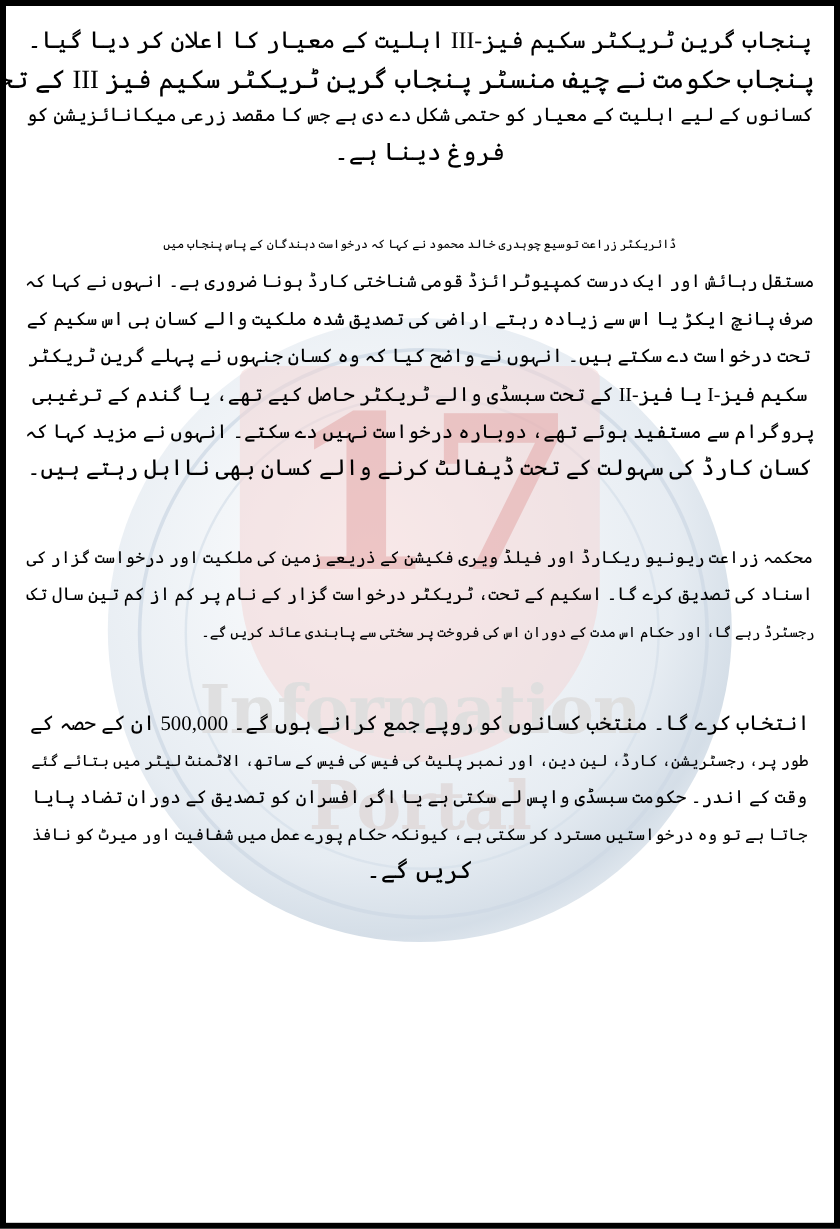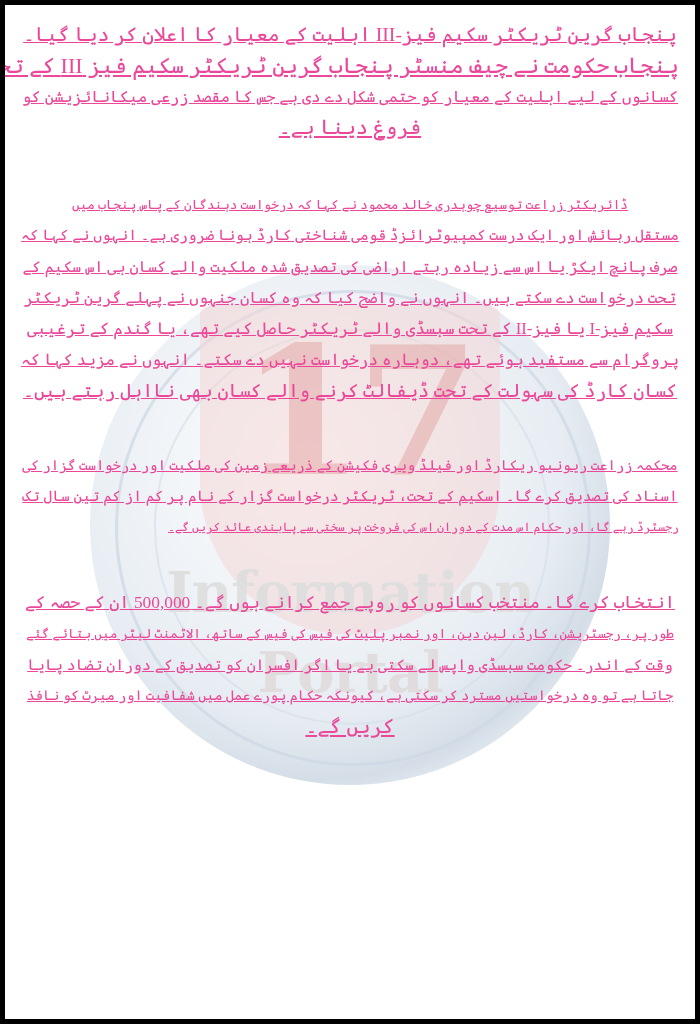--- a/index.html
+++ b/index.html
@@ -97,30 +97,29 @@
     padding:14px 16px 0 16px;
     direction:rtl;
     text-align:center;
   }
   .block{ margin:0 0 22px 0; }
   .block.lead{ margin-bottom:46px; }
   .block.gap{ margin-bottom:44px; }
 
   .line{
     display:block;
-    color:#ec4899;
+    color:#000000;
     font-family:"Liberation Serif","DejaVu Serif",serif;
     font-size:20.5px;
     line-height:31px;
     white-space:nowrap;
     text-align:center;
     direction:rtl;
     unicode-bidi:isolate;
     font-weight:500;
-    text-decoration:underline;
   }
 </style>
 </head>
 <body>
 
 <div id="page">
 
   <div id="watermark">
     <div class="wm-disc"></div>
     <div class="wm-ring"></div>
@@ -134,21 +133,21 @@
   <div id="article">
 
     <div class="block lead">
       <span class="line" style="font-size: 19.8px;">پنجاب گرین ٹریکٹر سکیم فیز-III اہلیت کے معیار کا اعلان کر دیا گیا۔</span>
       <span class="line" style="font-size: 22px;">پنجاب حکومت نے چیف منسٹر پنجاب گرین ٹریکٹر سکیم فیز III کے تحت درخواست دینے والے</span>
       <span class="line" style="font-size: 15.95px;">کسانوں کے لیے اہلیت کے معیار کو حتمی شکل دے دی ہے جس کا مقصد زرعی میکانائزیشن کو</span>
       <span class="line" style="font-size: 20.5px;">فروغ دینا ہے۔</span>
     </div>
 
     <div class="block gap">
-      <span class="line" style="font-size: 13px;">ڈائریکٹر زراعت توسیع چوہدری خالد محمود نے کہا کہ درخواست دہندگان کے پاس پنجاب میں</span>
+      <span class="line" style="font-size: 10px;">ڈائریکٹر زراعت توسیع چوہدری خالد محمود نے کہا کہ درخواست دہندگان کے پاس پنجاب میں</span>
       <span class="line" style="font-size: 14.9px;">مستقل رہائش اور ایک درست کمپیوٹرائزڈ قومی شناختی کارڈ ہونا ضروری ہے۔ انہوں نے کہا کہ</span>
       <span class="line" style="font-size: 15.6px;">صرف پانچ ایکڑ یا اس سے زیادہ رہتے اراضی کی تصدیق شدہ ملکیت والے کسان ہی اس سکیم کے</span>
       <span class="line" style="font-size: 15.95px;">تحت درخواست دے سکتے ہیں۔ انہوں نے واضح کیا کہ وہ کسان جنہوں نے پہلے گرین ٹریکٹر</span>
       <span class="line" style="font-size: 16.65px;">سکیم فیز-I یا فیز-II کے تحت سبسڈی والے ٹریکٹر حاصل کیے تھے، یا گندم کے ترغیبی</span>
       <span class="line" style="font-size: 16.3px;">پروگرام سے مستفید ہوئے تھے، دوبارہ درخواست نہیں دے سکتے۔ انہوں نے مزید کہا کہ</span>
       <span class="line" style="font-size: 18.75px;">کسان کارڈ کی سہولت کے تحت ڈیفالٹ کرنے والے کسان بھی نااہل رہتے ہیں۔</span>
     </div>
 
     <div class="block gap">
       <span class="line" style="font-size: 14.2px;">محکمہ زراعت ریونیو ریکارڈ اور فیلڈ ویری فکیشن کے ذریعے زمین کی ملکیت اور درخواست گزار کی</span>

